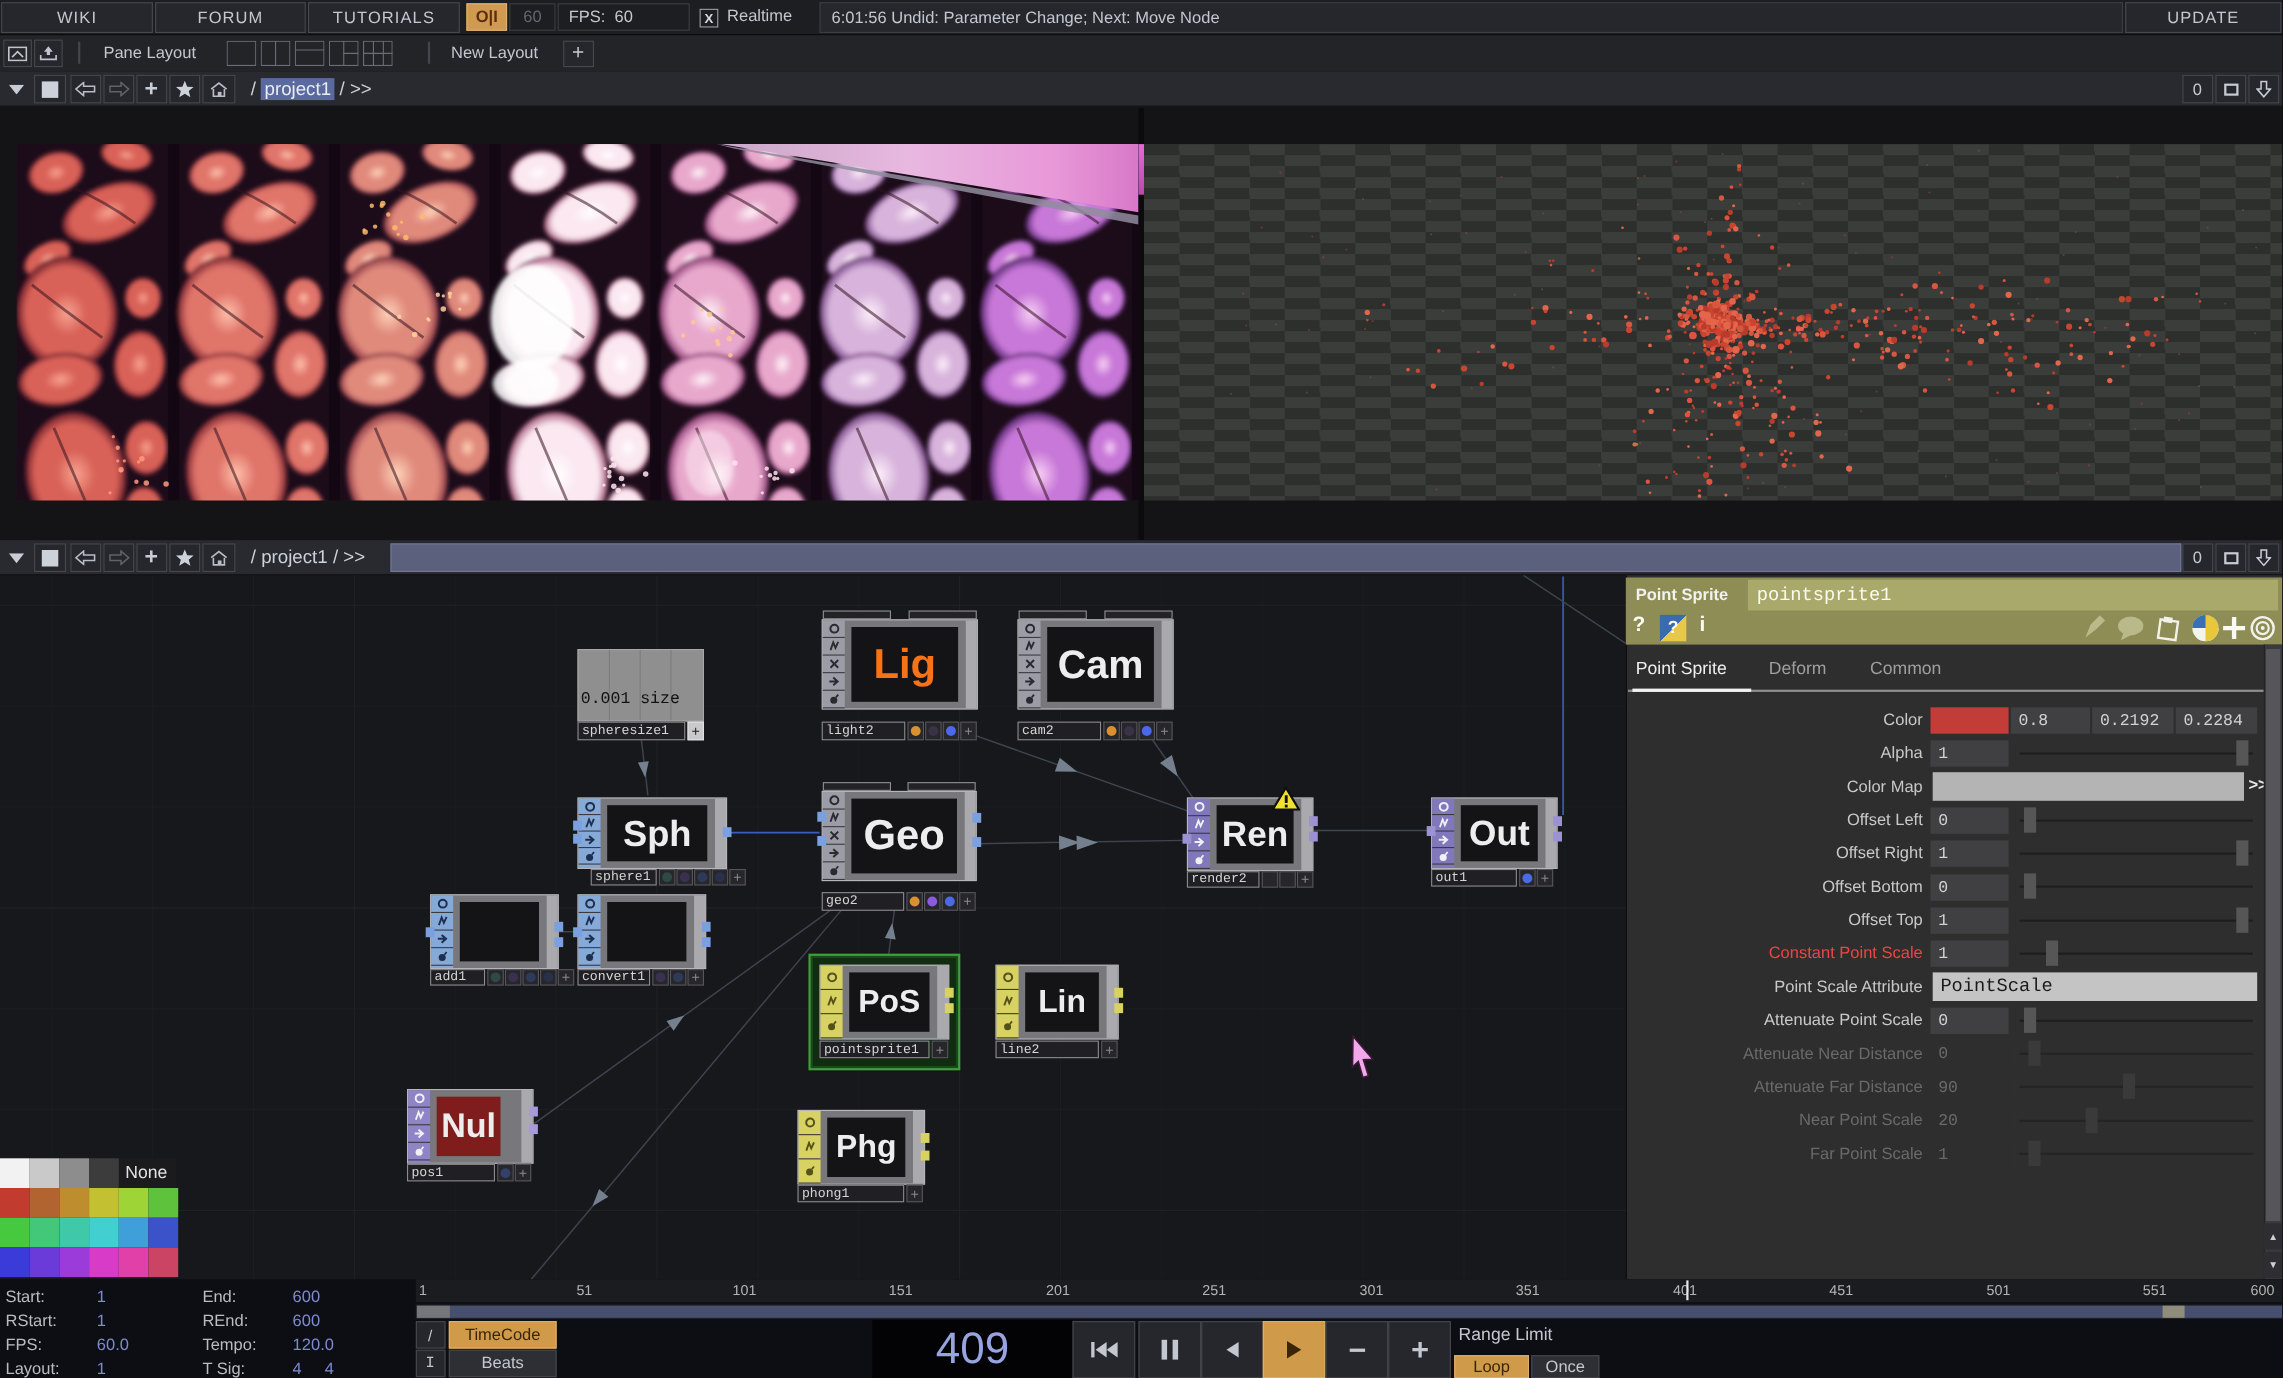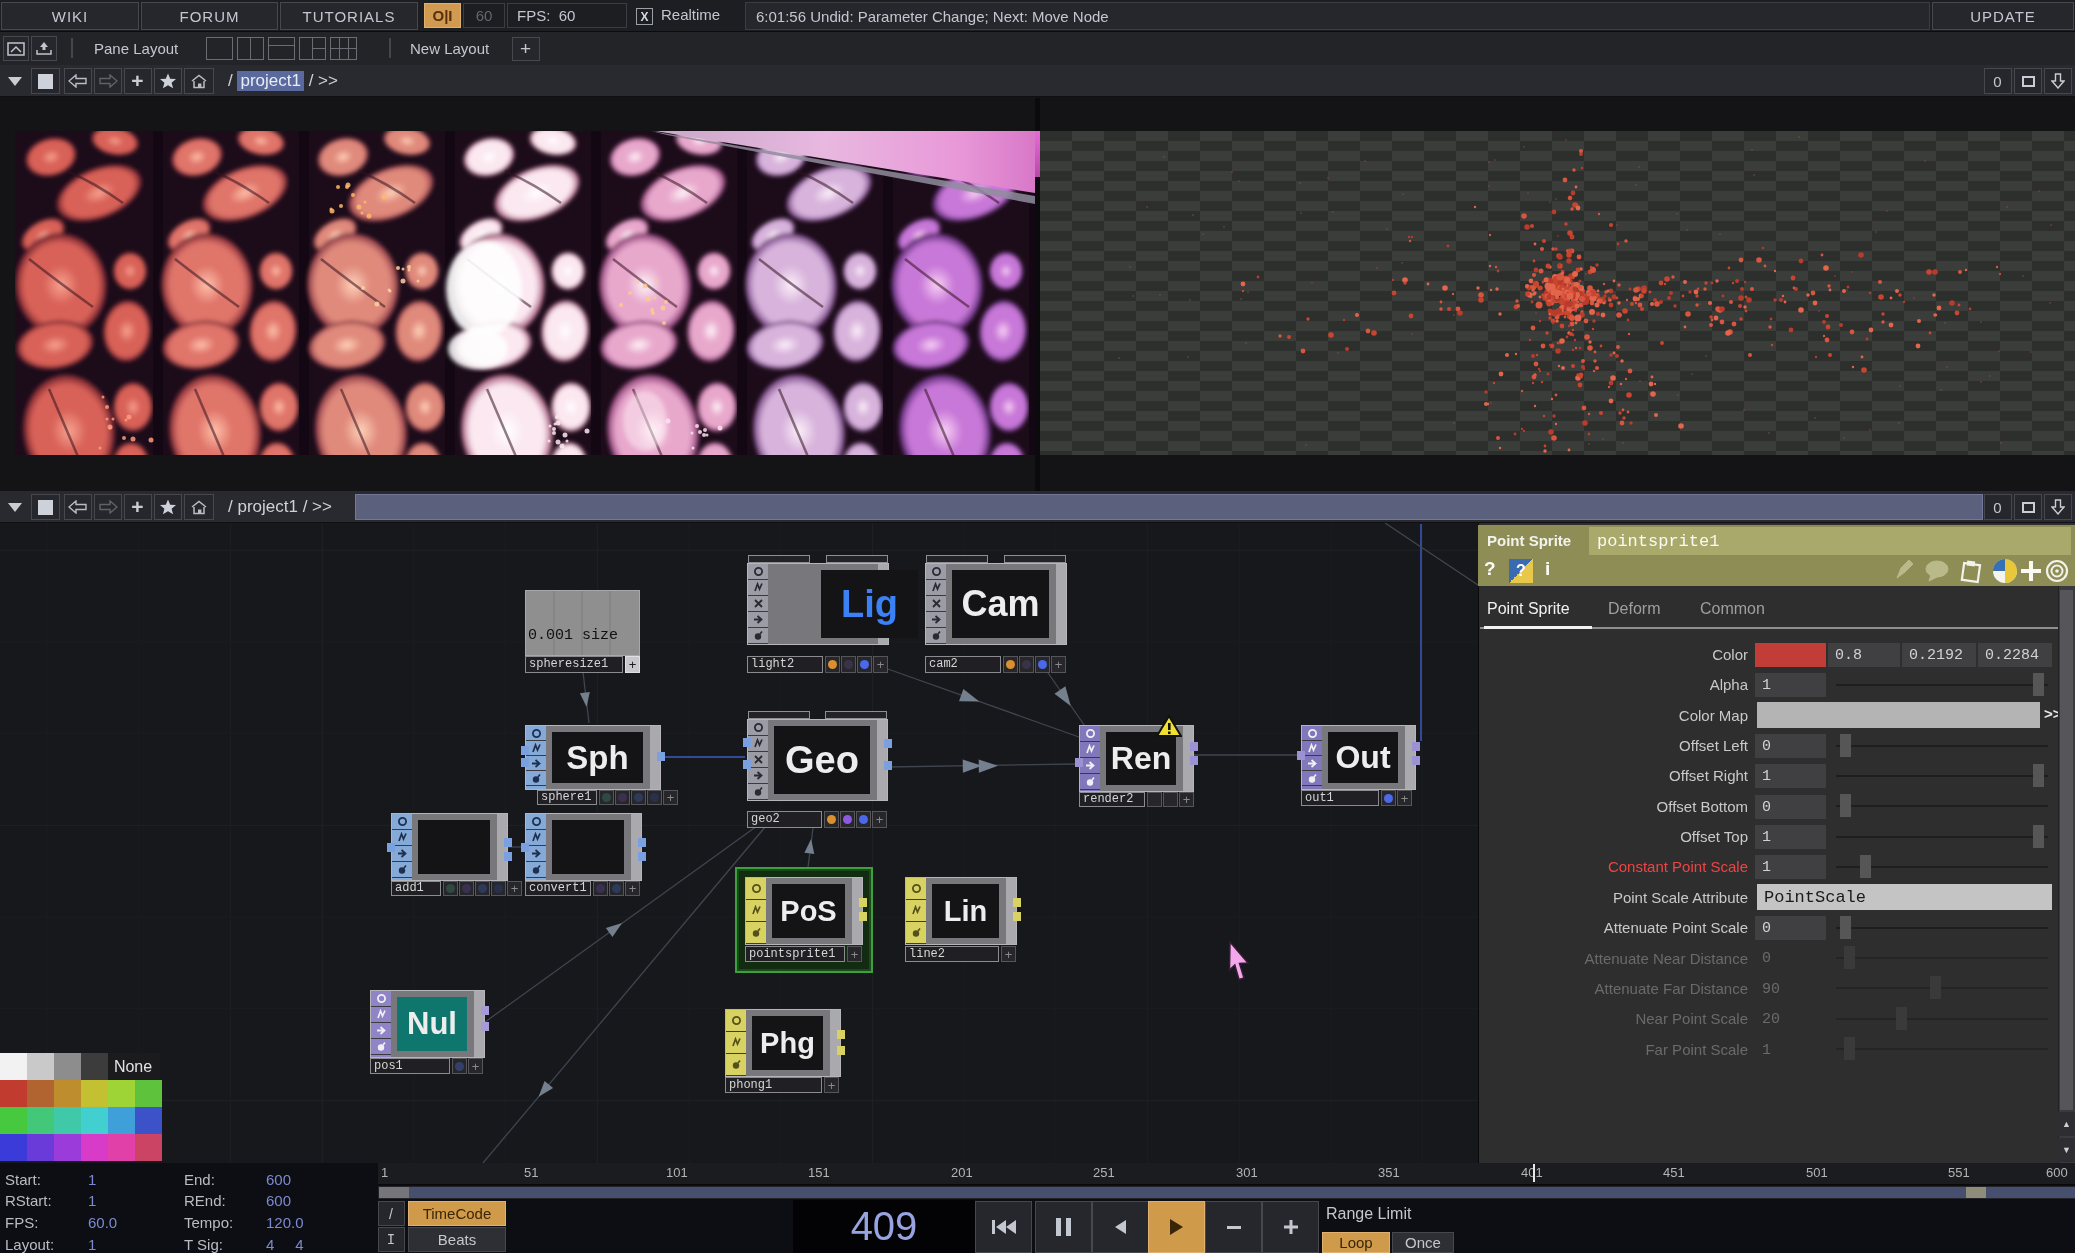--- a/index.html
+++ b/index.html
@@ -1208,21 +1208,21 @@
         </svg>
       </div>
       <div style="height:16px;display:flex;align-items:center;justify-content:center;border-bottom:1px solid #3a3a40">
         <svg width="11" height="11">
           <circle cx="5" cy="6.5" r="3.2" fill="#2a2a30"></circle>
           <path d="M7 4 L9 1.5" stroke="#2a2a30" stroke-width="1.6"></path>
         </svg>
       </div>
     </div>
     <div class="abs" style="left:878px;top:564px;width:10px;height:80px;background:#aaaaae;"></div>
-    <div class="abs" style="left:774px;top:570px;width:97px;height:68px;background:#141416;color:#3b82f6;font-weight:bold;font-size:38px;display:flex;align-items:center;justify-content:center;margin-left:47px;">Lig</div>
+    <div class="abs" style="left:774px;top:570px;width:97px;height:68px;background:#141416;color:#f97316;font-weight:bold;font-size:38px;display:flex;align-items:center;justify-content:center;">Lig</div>
 <div class="abs" style="left:747px;top:656px;width:76px;height:17px;">
       <div class="nname" style="width:100%;height:100%;line-height:15px">light2</div>
     </div>
     <div class="abs cell" style="left:825px;top:656px;width:15px;height:17px;">
       <div style="width:9px;height:9px;border-radius:50%;background:#d89030"></div>
     </div>
     <div class="abs cell" style="left:841px;top:656px;width:15px;height:17px;">
       <div style="width:9px;height:9px;border-radius:50%;background:#3a3348"></div>
     </div>
     <div class="abs cell" style="left:857px;top:656px;width:15px;height:17px;">
@@ -1603,21 +1603,21 @@
         </svg>
       </div>
       <div style="height:16px;display:flex;align-items:center;justify-content:center;border-bottom:1px solid #3a3a40">
         <svg width="11" height="11">
           <circle cx="5" cy="6.5" r="3.2" fill="#f0f0f4"></circle>
           <path d="M7 4 L9 1.5" stroke="#f0f0f4" stroke-width="1.6"></path>
         </svg>
       </div>
     </div>
     <div class="abs" style="left:474px;top:991px;width:10px;height:66px;background:#aaaaae;"></div>
-    <div class="abs" style="left:397px;top:997px;width:70px;height:54px;background:#0f766e;color:#ededed;font-weight:bold;font-size:31px;display:flex;align-items:center;justify-content:center;">Nul</div>
+    <div class="abs" style="left:397px;top:997px;width:58px;height:54px;background:#7f1d1d;color:#ededed;font-weight:bold;font-size:31px;display:flex;align-items:center;justify-content:center;">Nul</div>
     <div class="abs" style="left:481px;top:1006px;width:8px;height:9px;background:#a89ad8;"></div>
     <div class="abs" style="left:481px;top:1022px;width:8px;height:9px;background:#a89ad8;"></div>
 <div class="abs" style="left:370px;top:1058px;width:80px;height:16px;">
       <div class="nname" style="width:100%;height:100%;line-height:14px">pos1</div>
     </div>
     <div class="abs cell" style="left:452px;top:1058px;width:15px;height:16px;">
       <div style="width:9px;height:9px;border-radius:50%;background:#35406a"></div>
     </div>
     <div class="abs cell" style="left:468px;top:1058px;width:15px;height:16px;color:#8a8a8a;font-size:13px;">+</div>
 <div class="abs" style="left:725px;top:1009px;width:116px;height:68px;background:#77777c;border:1px solid #b6b6ba;"></div>

